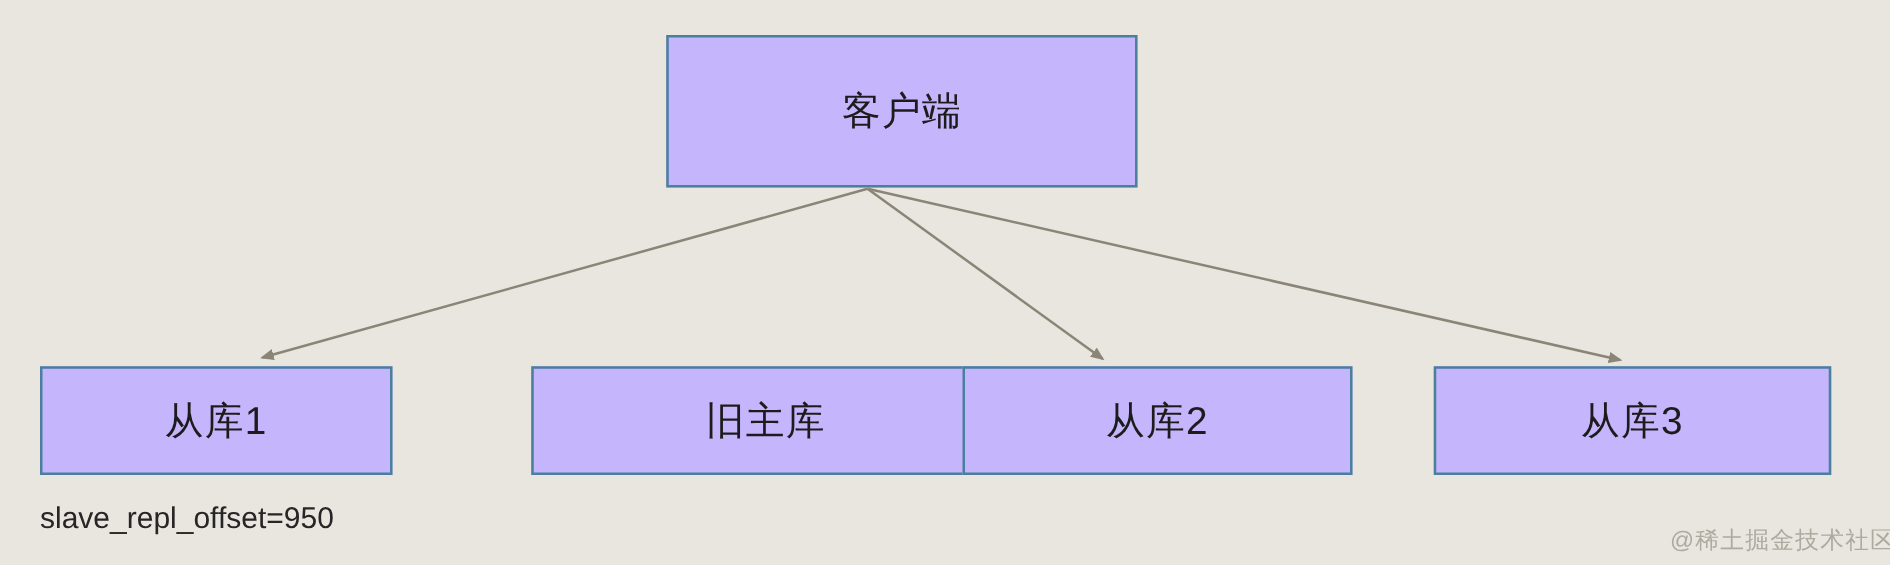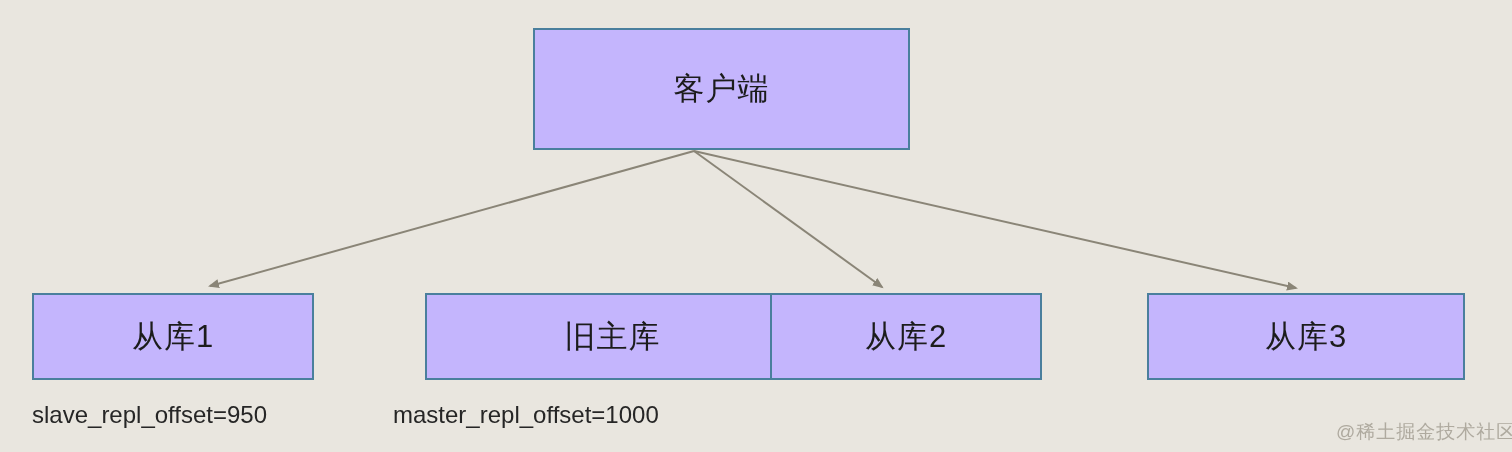--- a/index.html
+++ b/index.html
@@ -44,21 +44,21 @@
     top: 28px;
     width: 377px;
     height: 122px;
   }
   .node-row {
     top: 293px;
     height: 87px;
   }
   .node-slave1      { left: 32px;   width: 282px; }
   .node-old-master  { left: 395px;  width: 375px; margin-left: 30px; }
-  .node-slave2      { left: 770px;  width: 272px; }
+  .node-slave2      { left: 770px;  width: 312px; }
   .node-slave3      { left: 1147px; width: 318px; }
   .offset-label {
     position: absolute;
     top: 401px;
     font-size: 24px;
     color: #262626;
     white-space: nowrap;
   }
   .offset-slave1     { left: 32px; }
   .offset-old-master { left: 393px; }
@@ -105,19 +105,18 @@
   <div class="node node-row node-slave2">
     <span>从库2</span>
   </div>
 
   <div class="node node-row node-slave3">
     <span>从库3</span>
   </div>
 
   <div class="offset-label offset-slave1">slave_repl_offset=950</div>
 
-  <div class="offset-label offset-old-master">master_repl_offset=1000</div>
 
 
 
   <div class="watermark">@稀土掘金技术社区</div>
 
 </div>
 
 </body></html>

